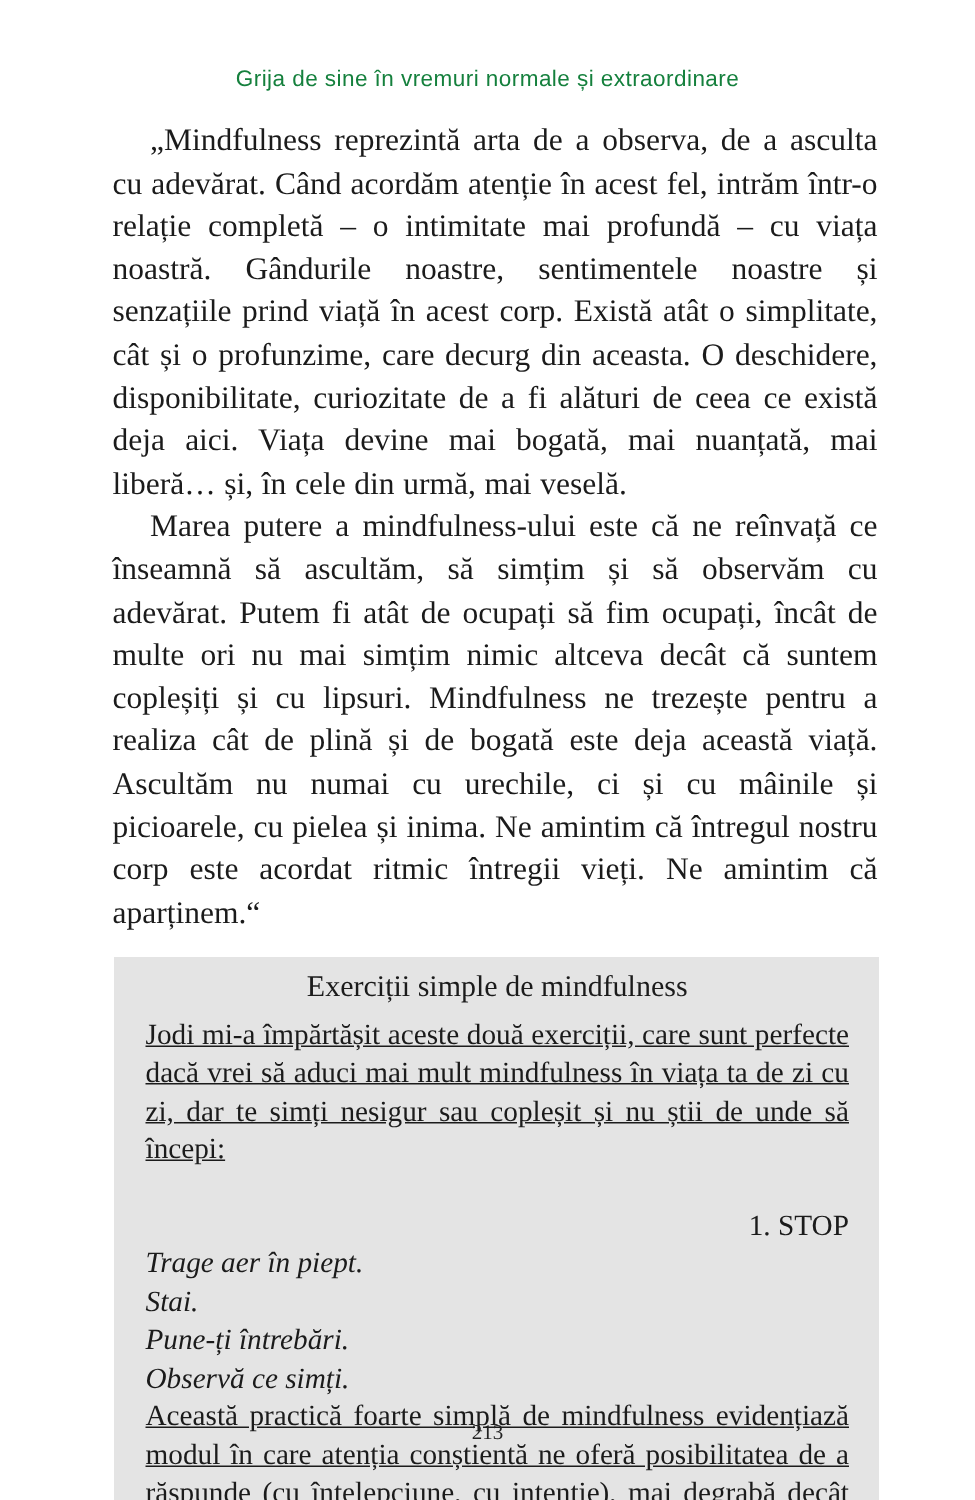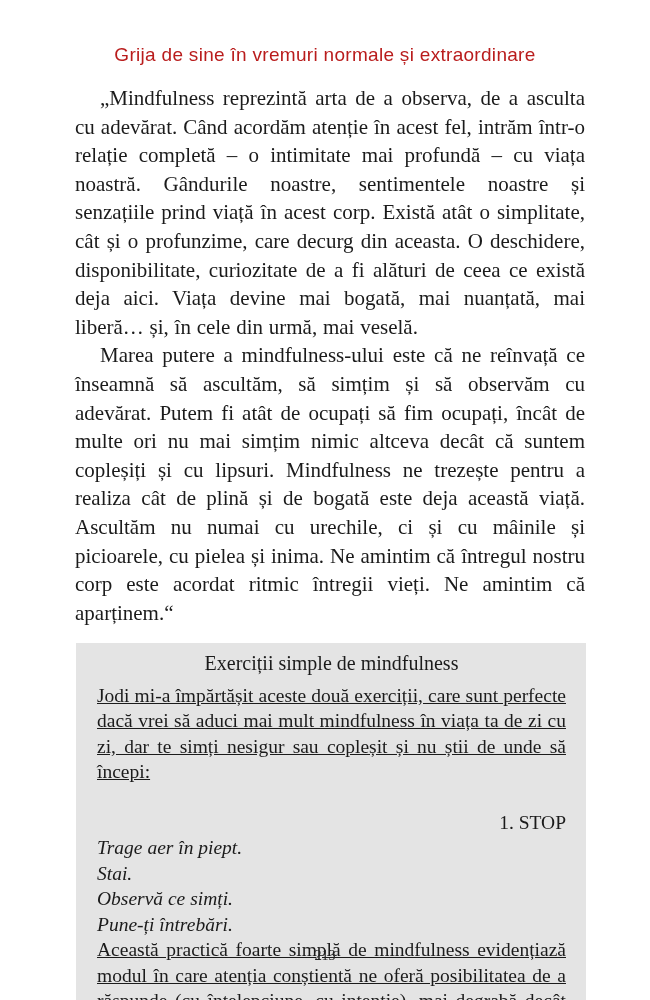--- a/index.html
+++ b/index.html
@@ -13,23 +13,23 @@
     height: 1000px;
     background: #ffffff;
     overflow: hidden;
     font-family: "Liberation Serif", serif;
     color: #1b1b1b;
   }
   .running-header {
     margin-top: 44px;
     text-align: center;
     font-family: "Liberation Sans", sans-serif;
-    font-size: 19px;
+    font-size: 15px;
     letter-spacing: 0.3px;
-    color: #b91c1c;
+    color: #15803d;
   }
   .content {
     width: 510px;
     margin: 18px auto 0 75px;
   }
   .body-text p.para {
     margin: 0;
     font-size: 21px;
     line-height: 28.6px;
     text-align: justify;
@@ -95,22 +95,22 @@
       <div class="box-title">Exerciții simple de mindfulness</div>
 
       <p class="box-para">Jodi mi-a împărtășit aceste două exerciții, care sunt perfecte dacă vrei să aduci mai mult mindfulness în viața ta de zi cu zi, dar te simți nesigur sau copleșit și nu știi de unde să începi:</p>
 
       <div class="box-spacer"></div>
 
       <div class="step-heading">1. STOP</div>
 
       <div class="step-line">Trage aer în piept.</div>
       <div class="step-line">Stai.</div>
+      <div class="step-line">Pune-ți întrebări.</div>
       <div class="step-line">Observă ce simți.</div>
-      <div class="step-line">Pune-ți întrebări.</div>
 
       <p class="box-para">Această practică foarte simplă de mindfulness evidențiază modul în care atenția conștientă ne oferă posibilitatea de a răspunde (cu înțelepciune, cu intenție), mai degrabă decât să reacționăm, pur și simplu, la situații, emoții sau sentimente.</p>
     </div>
 
   </div>
 
   <div class="page-number">213</div>
 
 </div>
 

